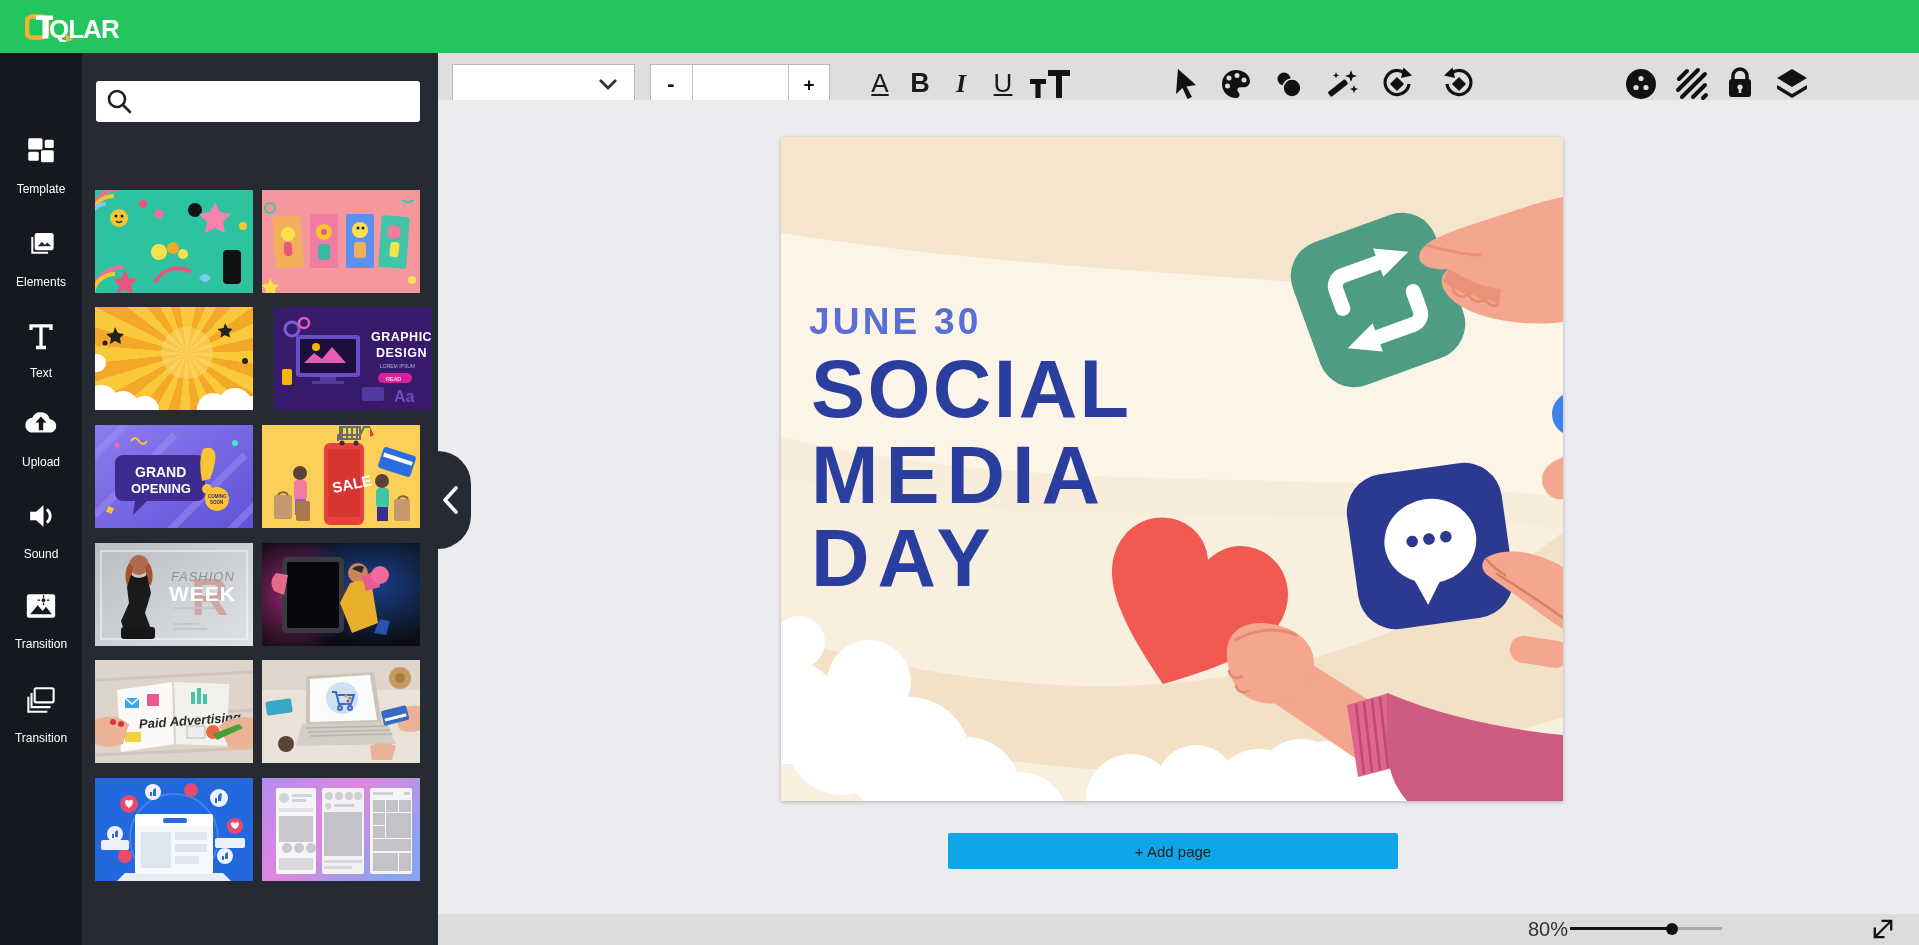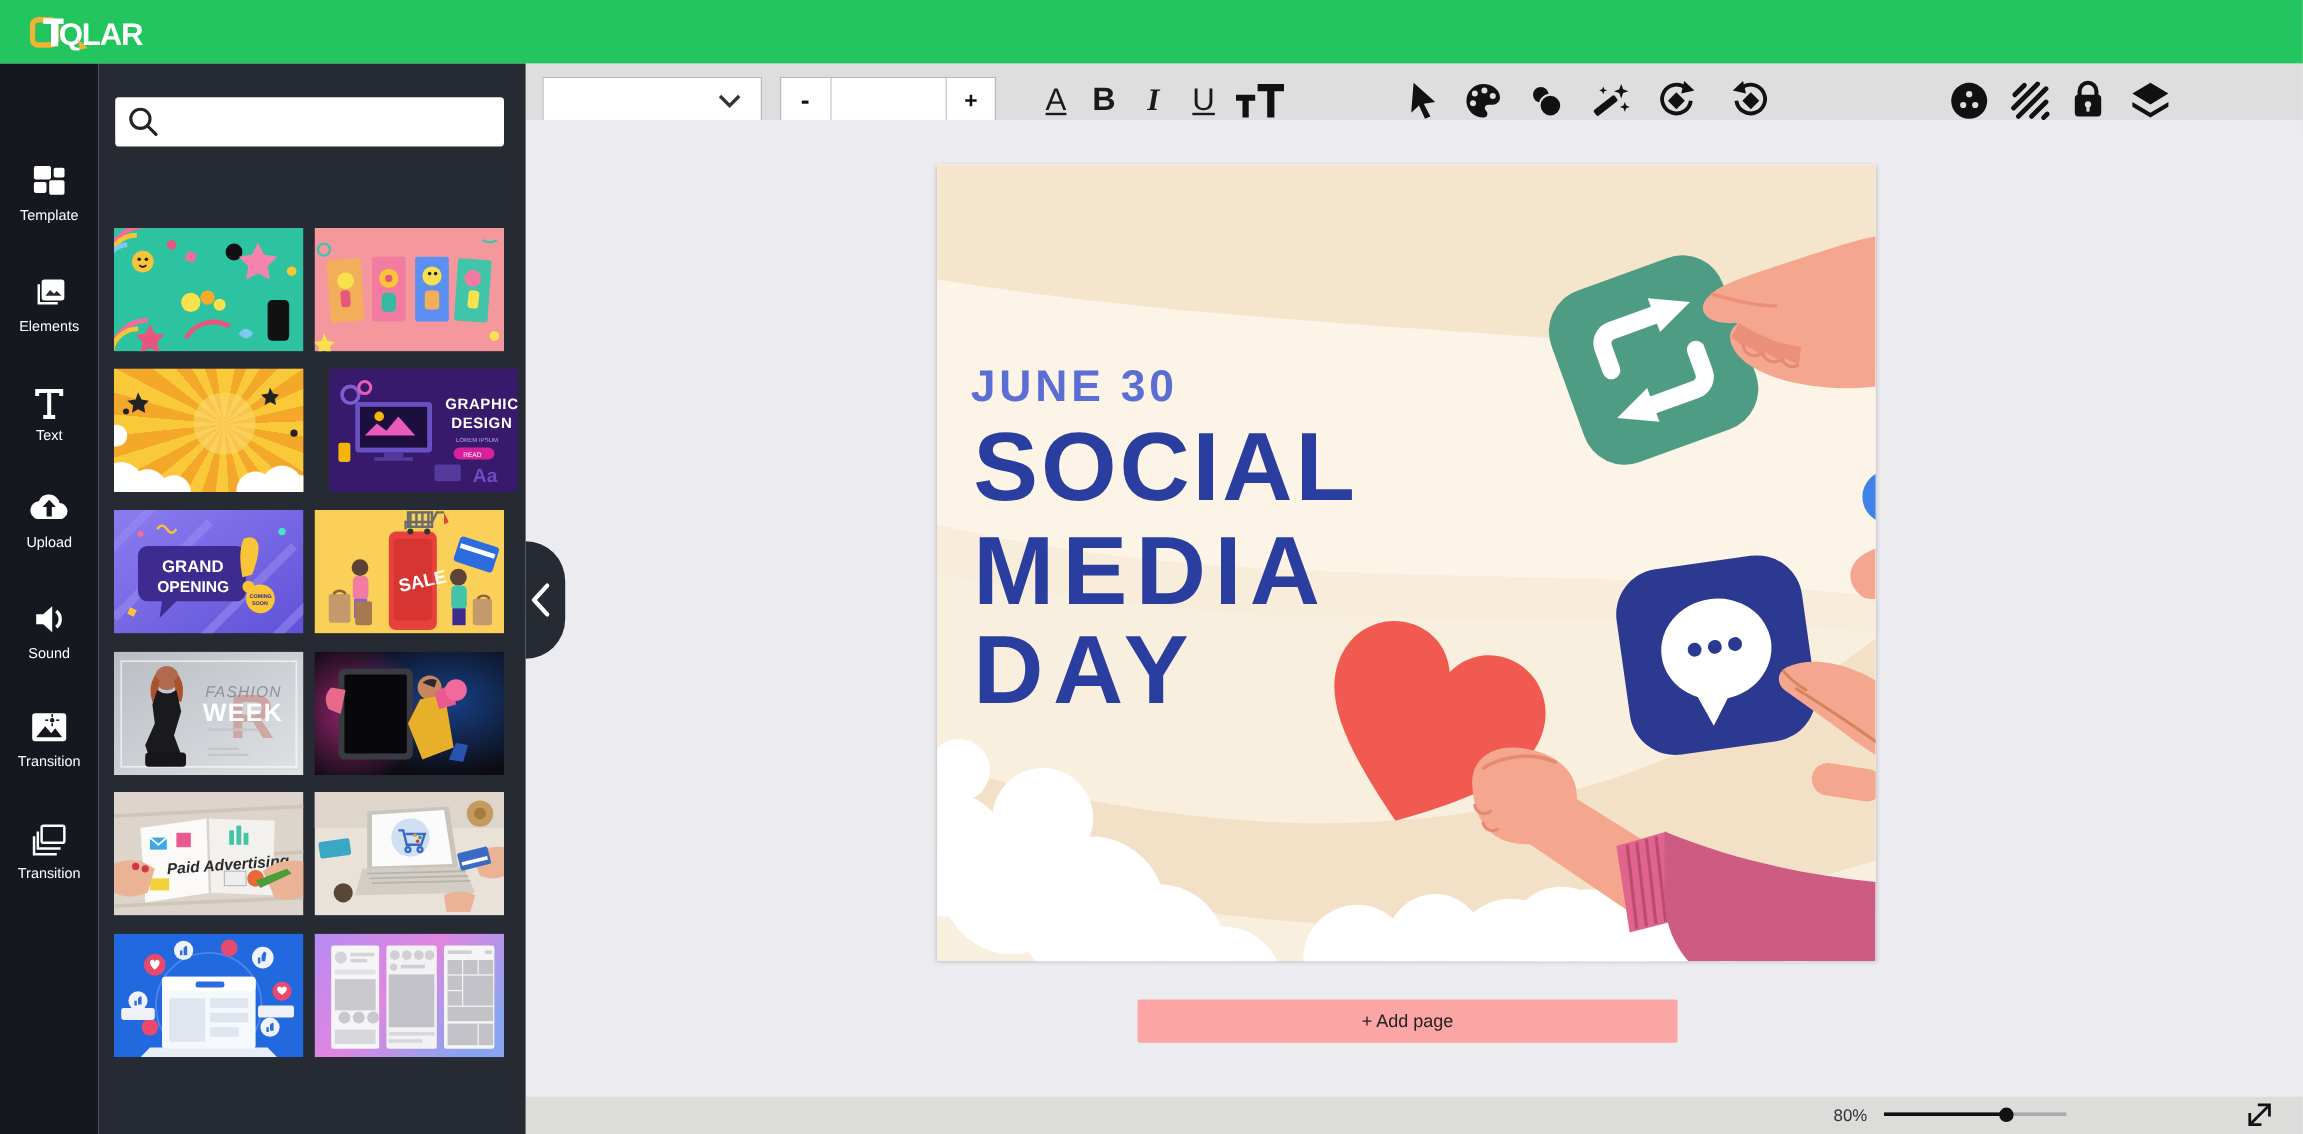--- a/index.html
+++ b/index.html
@@ -3,36 +3,36 @@
 <meta charset="utf-8">
 <style>
   * { margin:0; padding:0; box-sizing:border-box; }
   html,body { width:1919px; height:945px; overflow:hidden; font-family:"Liberation Sans", sans-serif; background:#ebebf0; }
   
   #header { position:absolute; left:0; top:0; width:1919px; height:53px; background:#22c55e; }
   #logo { position:absolute; left:25px; top:13px; height:28px; display:flex; align-items:center; }
   
   #sidebar { position:absolute; left:0; top:53px; width:82px; height:892px; background:#15191f; }
   .side-item { position:absolute; left:0; width:82px; text-align:center; color:#fff; }
-  .side-item .lbl { font-size:12px; color:#fff; display:block; margin-top:1px; }
+  .side-item .lbl { font-size:12px; color:#fff; display:block; margin-top:12px; }
   .side-item svg { height:30px; }
   
   #panel { position:absolute; left:82px; top:53px; width:356px; height:892px; background:#262b33; z-index:20; }
   #search { position:absolute; left:14px; top:28px; width:324px; height:41px; background:#fff; border-radius:3px; }
   #grid { position:absolute; left:13px; top:137px; width:330px; }
   .thumb { position:absolute; width:158px; height:103px; overflow:hidden; }
   #collapse { position:absolute; left:356px; top:398px; width:33px; height:98px; background:#262b33; border-radius:0 40px 40px 0; }
   
   #toolbar { position:absolute; left:438px; top:53px; width:1481px; height:61px; background:#dedede; }
   .tbox { position:absolute; top:11px; height:41px; background:#fff; border:1px solid #b8b8b8; }
   .ticon { position:absolute; top:0; height:61px; display:flex; align-items:center; justify-content:center; }
   
   #canvas { position:absolute; left:438px; top:100px; width:1481px; height:664px; background:#ebebf0; }
   #poster { position:absolute; left:343px; top:37px; width:782px; height:664px; box-shadow:0 1px 4px rgba(0,0,0,0.25); }
-  #addpage { position:absolute; left:510px; top:733px; width:450px; height:36px; background:#fca5a5; display:flex; align-items:center; justify-content:center; font-size:15px; color:#222; border-radius:2px; }
+  #addpage { position:absolute; left:510px; top:733px; width:450px; height:36px; background:#0ea5e9; display:flex; align-items:center; justify-content:center; font-size:15px; color:#222; border-radius:2px; }
   
   #bottombar { position:absolute; left:438px; top:914px; width:1481px; height:31px; background:#dcdcdb; }
 </style>
 </head>
 <body>
 
 <div id="header">
   <div id="logo">
     <svg width="130" height="30" viewBox="0 0 130 30">
       <rect x="2" y="4.5" width="20" height="21" rx="5" fill="none" stroke="#f2b233" stroke-width="4.6"></rect>
@@ -695,21 +695,21 @@
       <path d="M705,422 C710,428 716,433 724,438" stroke="#d9815f" stroke-width="2.4" fill="none" stroke-linecap="round"></path>
       <path d="M716,437 C740,452 764,468 782,481" stroke="#d9815f" stroke-width="2.6" fill="none" stroke-linecap="round"></path>
       <rect x="729" y="497" width="60" height="27" rx="13.5" fill="#f4a78e" transform="rotate(9 731 510)"></rect>
     </g>
   </svg>
   </div>
   <div id="addpage">+ Add page</div>
 </div>
 
 <div id="bottombar">
-  <div style="position:absolute; left:1090px; top:0; height:32px; line-height:31px; font-size:14px; color:#333;">80%</div>
+  <div style="position:absolute; left:1090px; top:0; height:32px; line-height:31px; font-size:20px; color:#333;">80%</div>
   <div style="position:absolute; left:1132px; top:13px; width:102px; height:3px; background:#111;"></div>
   <div style="position:absolute; left:1234px; top:13px; width:50px; height:3px; background:#aaa;"></div>
   <div style="position:absolute; left:1228px; top:9px; width:12px; height:12px; border-radius:50%; background:#111;"></div>
   <svg width="26" height="26" viewBox="0 0 26 26" style="position:absolute; left:1432px; top:2px;">
     <line x1="6" y1="20" x2="20" y2="6" stroke="#111" stroke-width="2.3"></line>
     <path d="M11.5 4.8 L21.2 4.8 L21.2 14.5" fill="none" stroke="#111" stroke-width="2.3"></path>
     <path d="M4.8 11.5 L4.8 21.2 L14.5 21.2" fill="none" stroke="#111" stroke-width="2.3"></path>
   </svg>
 </div>
 

